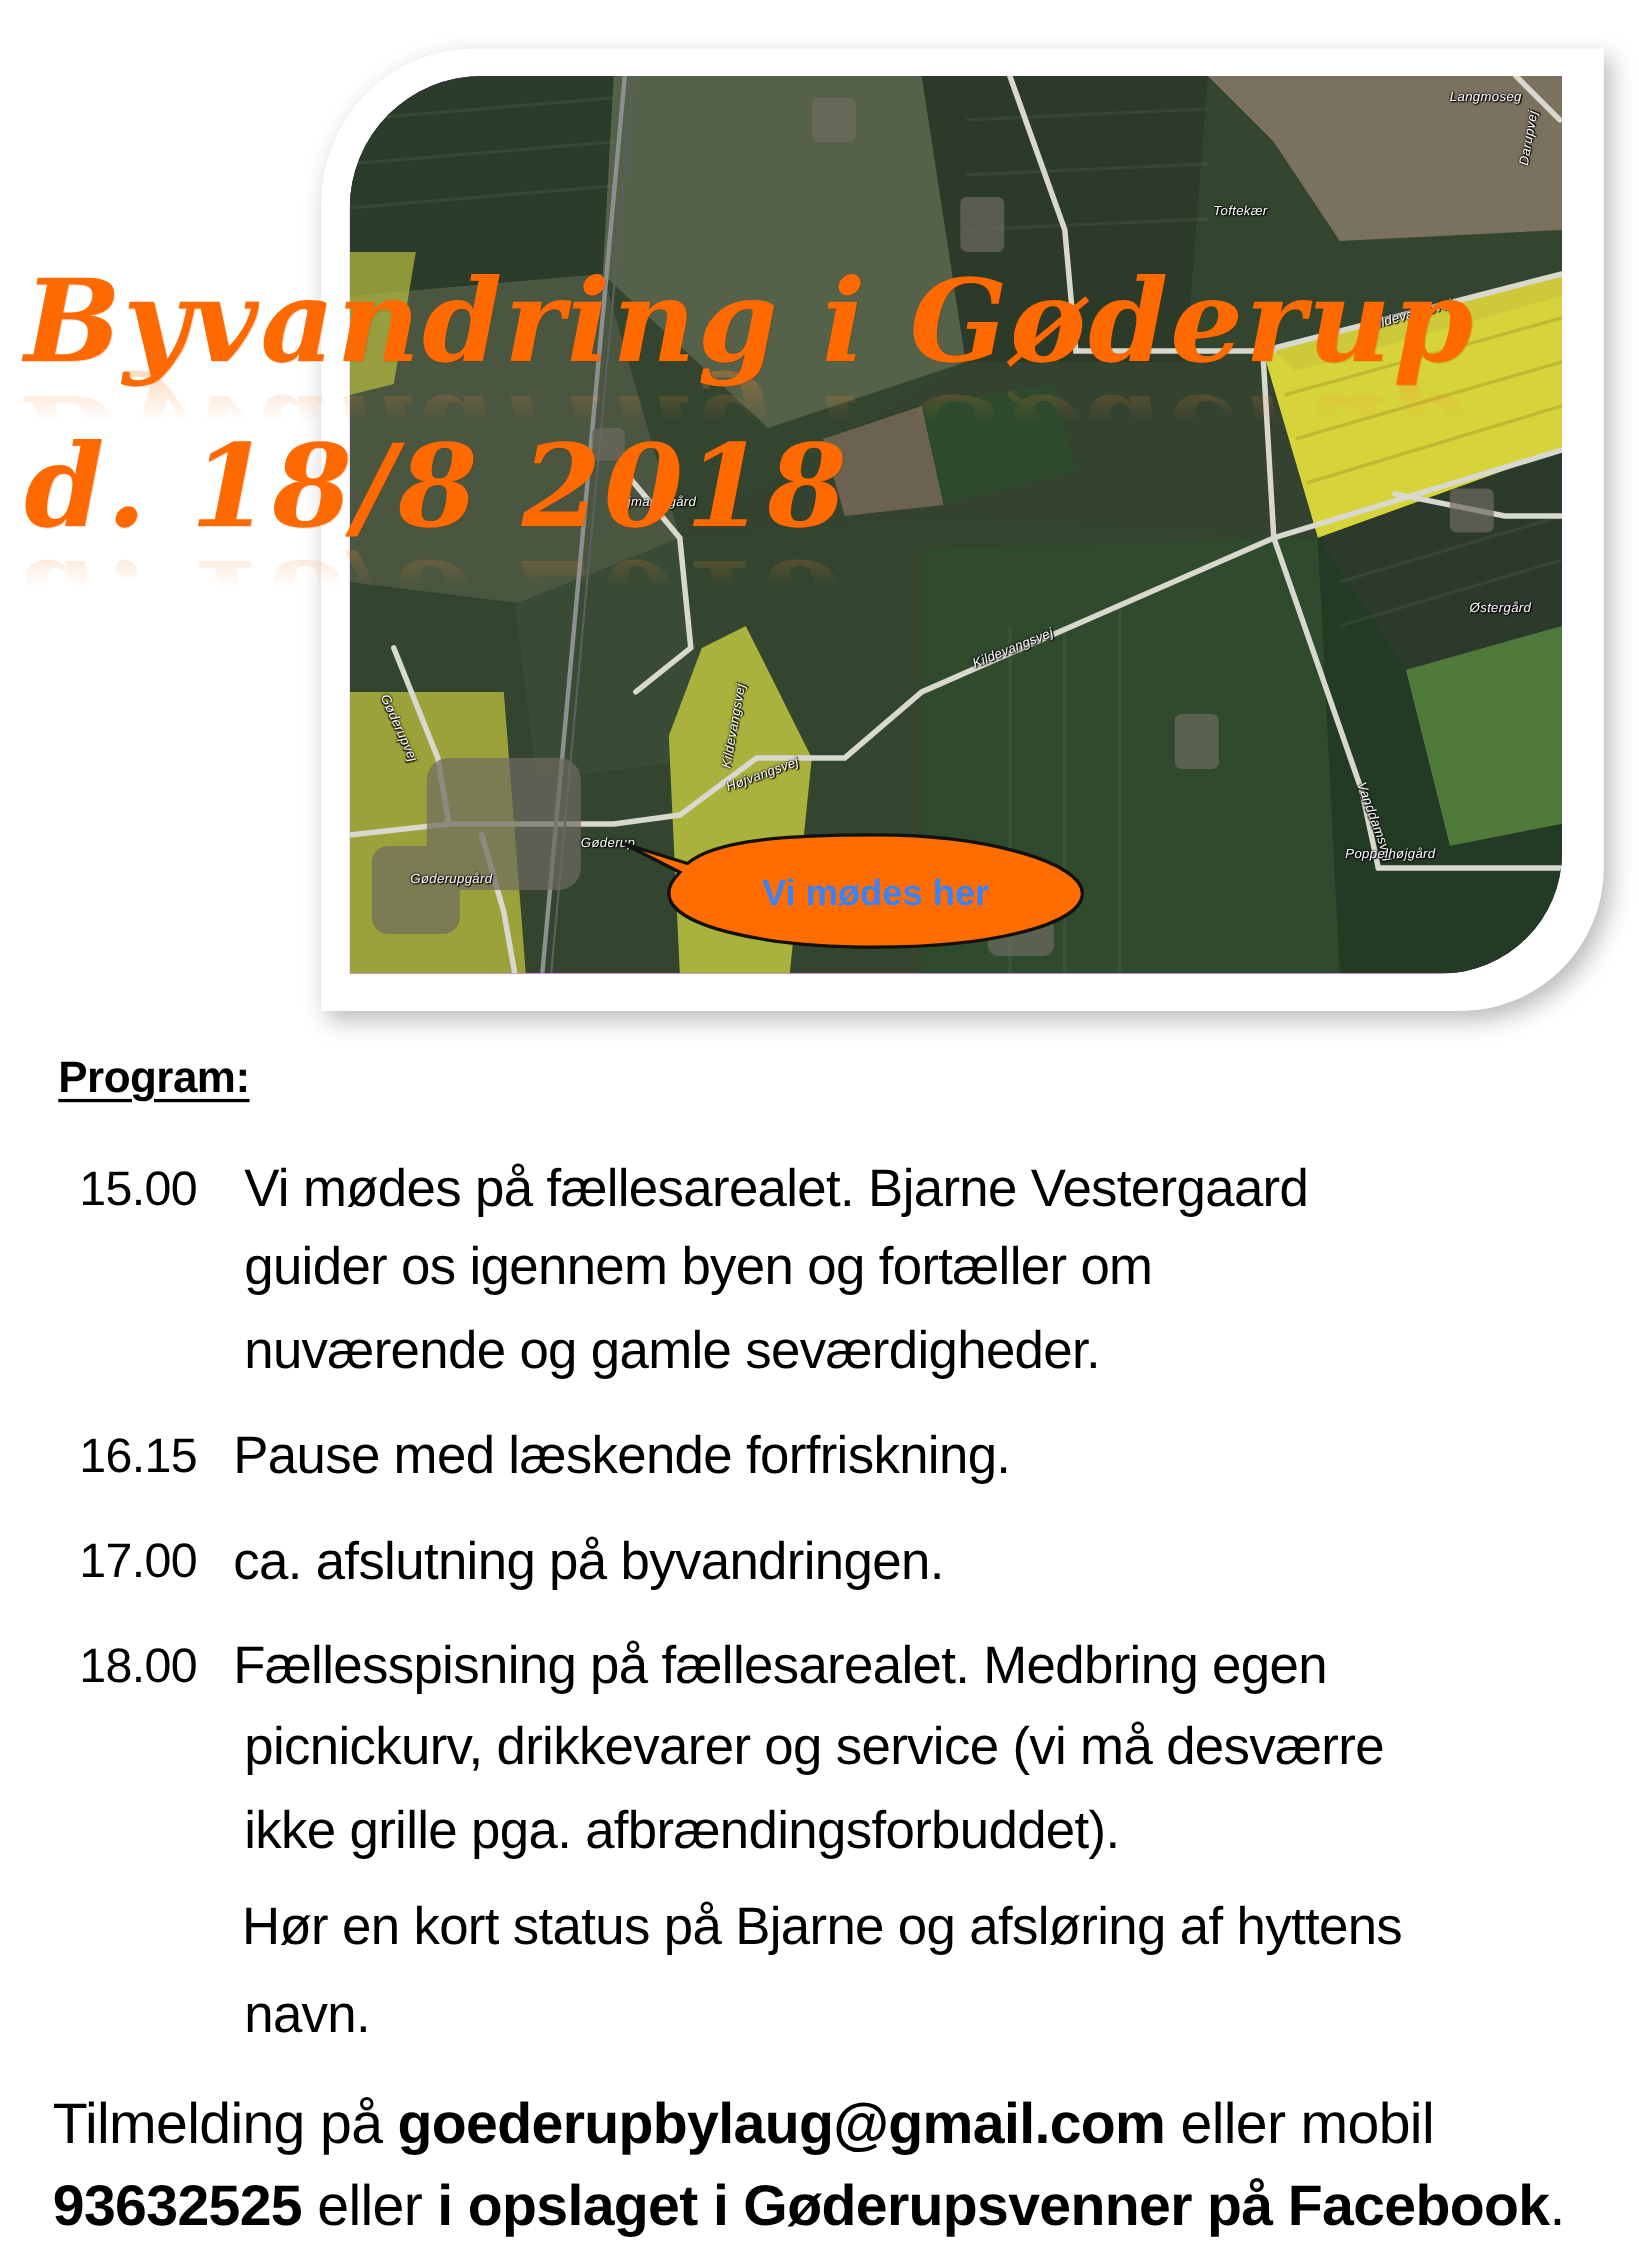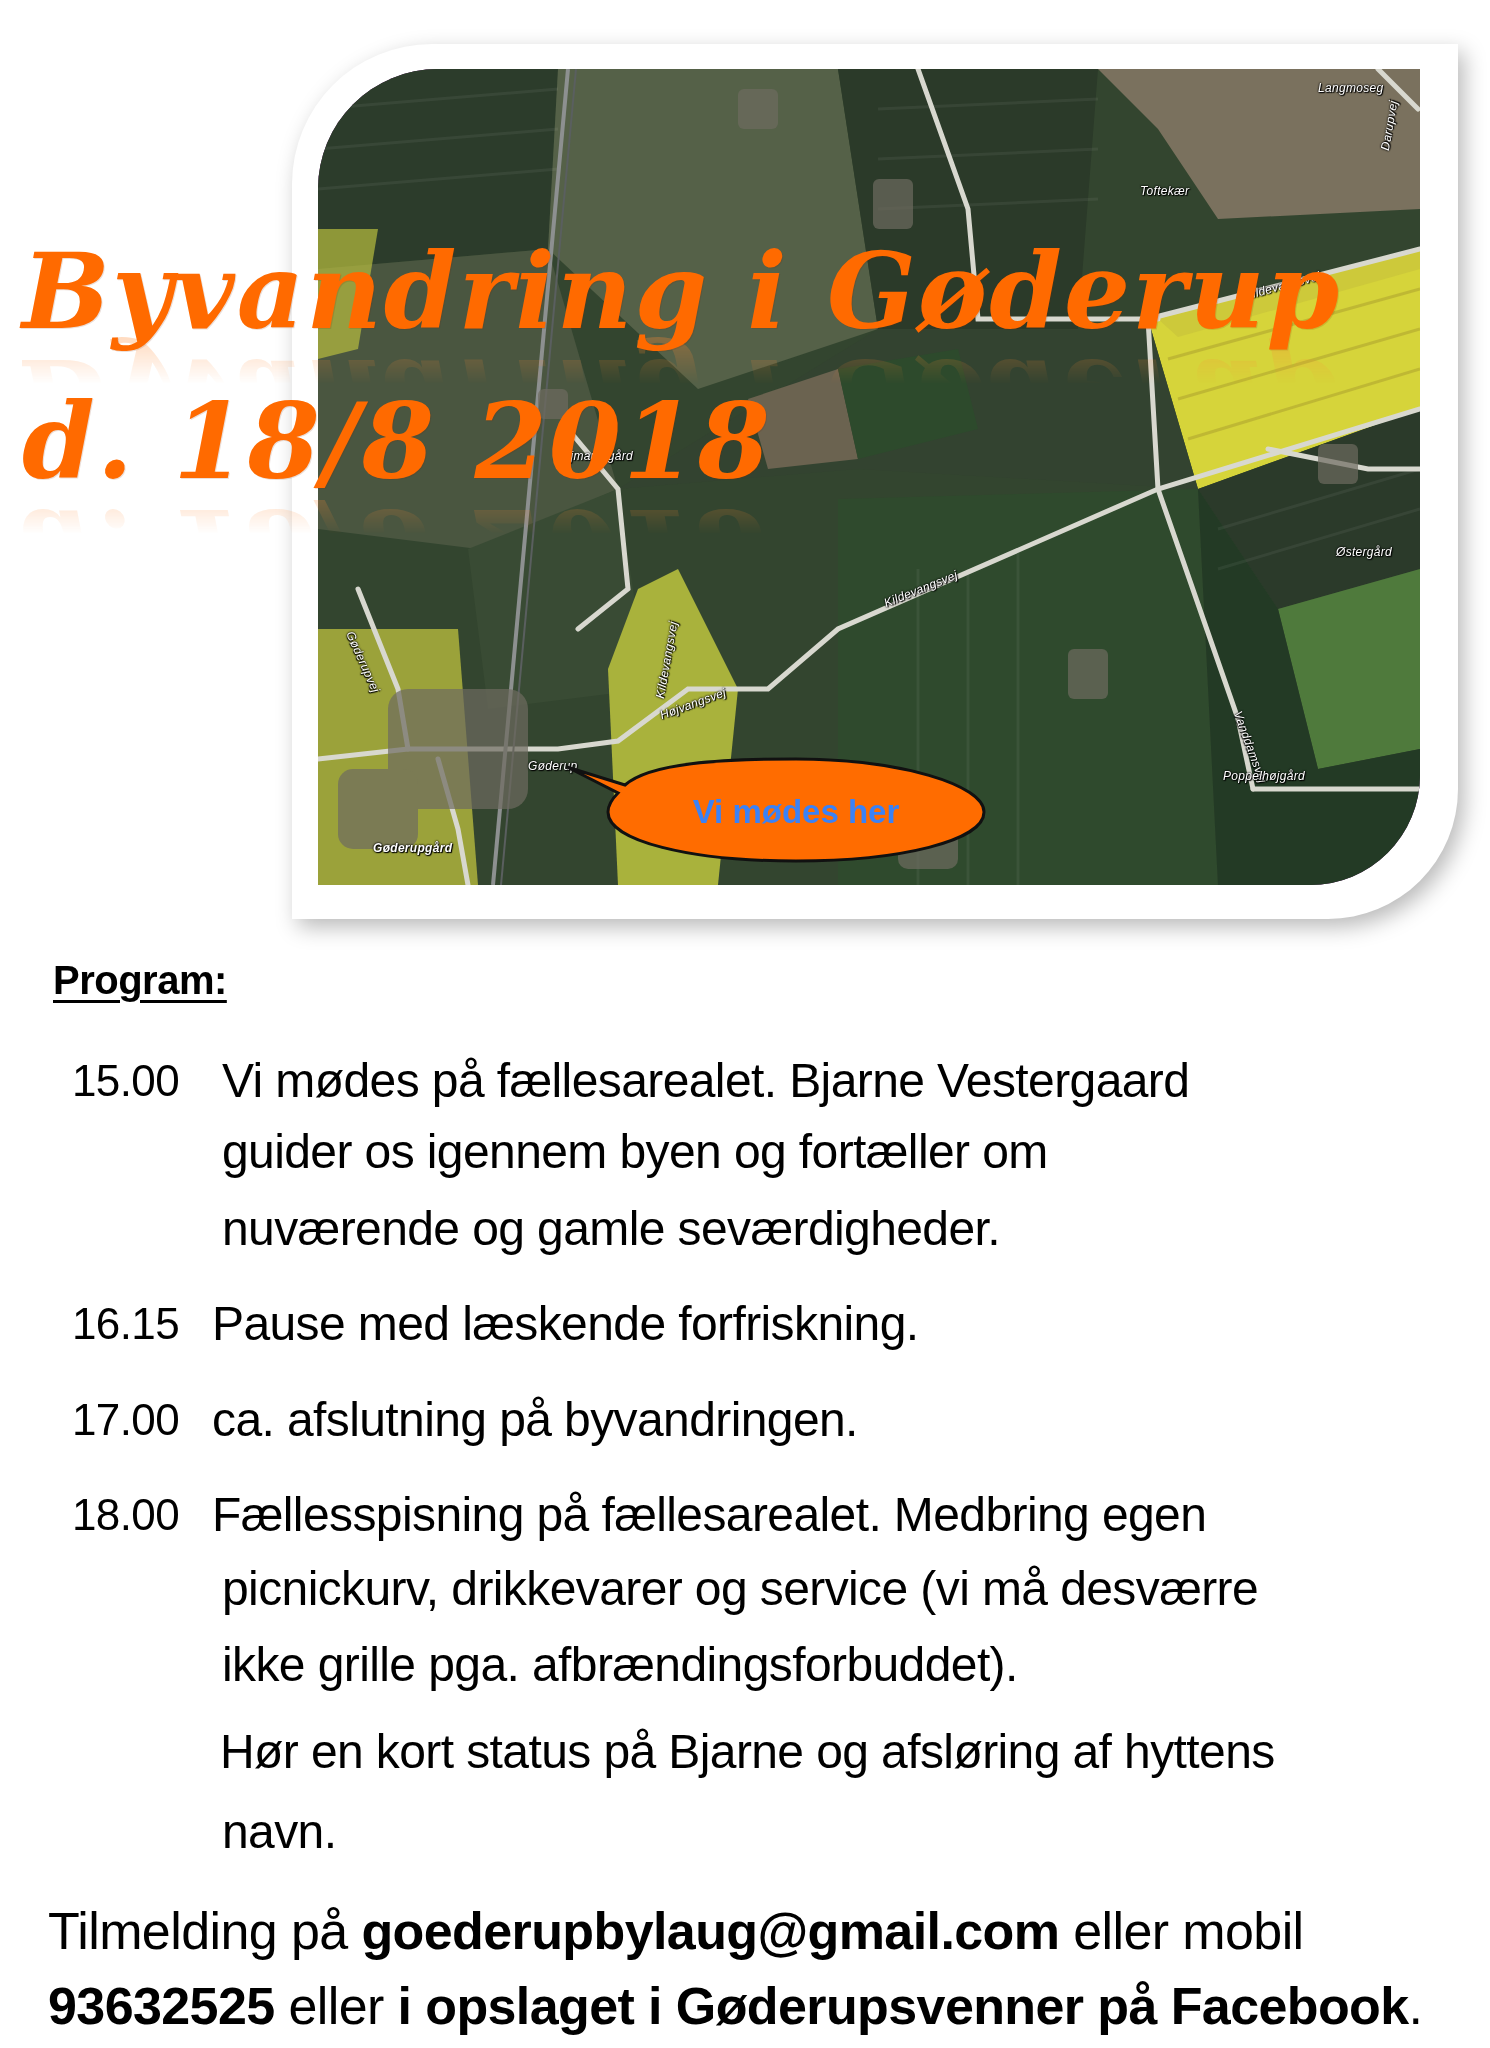--- a/index.html
+++ b/index.html
@@ -109,30 +109,30 @@
       <rect x="555" y="110" width="40" height="50" rx="6"></rect>
       <rect x="750" y="580" width="40" height="50" rx="6"></rect>
       <rect x="580" y="740" width="60" height="60" rx="10"></rect>
       <rect x="1000" y="375" width="40" height="40" rx="6"></rect>
       <rect x="220" y="320" width="30" height="30" rx="6"></rect>
     </g>
   </svg>
 
   <span class="maplabel" style="left:1000px; top:12px;">Langmoseg</span>
   <span class="maplabel" style="left:1060px; top:80px; transform:rotate(-80deg); transform-origin:0 0;">Darupvej</span>
-  <span class="maplabel" style="left:822px; top:115px;">Toftekær</span>
+  <span class="maplabel" style="left:785px; top:115px;">Toftekær</span>
   <span class="maplabel" style="left:925px; top:220px; transform:rotate(-15deg); transform-origin:0 0;">Kildevangsvej</span>
   <span class="maplabel" style="left:236px; top:380px;">Højmarksgård</span>
   <span class="maplabel" style="left:1018px; top:476px;">Østergård</span>
   <span class="maplabel" style="left:564px; top:528px; transform:rotate(-22deg); transform-origin:0 0;">Kildevangsvej</span>
   <span class="maplabel" style="left:335px; top:628px; transform:rotate(-80deg); transform-origin:0 0;">Kildevangsvej</span>
   <span class="maplabel" style="left:340px; top:640px; transform:rotate(-20deg); transform-origin:0 0;">Højvangsvej</span>
   <span class="maplabel" style="left:38px; top:560px; transform:rotate(66deg); transform-origin:0 0;">Gøderupvej</span>
   <span class="maplabel" style="left:210px; top:690px; font-size:12px;">Gøderup</span>
-  <span class="maplabel" style="left:55px; top:772px;font-weight:bold;">Gøderupgård</span>
+  <span class="maplabel" style="left:55px; top:723px;">Gøderupgård</span>
   <span class="maplabel" style="left:926px; top:640px; transform:rotate(70deg); transform-origin:0 0;">Vanddamsvej</span>
   <span class="maplabel" style="left:905px; top:700px;">Poppelhøjgård</span>
 </div>
 
 <svg class="bubble" width="440" height="115" viewBox="0 0 440 115">
   <path d="M 7,12 L 65,30 C 90,8 160,4 236,4 C 340,4 424,30 424,57 C 424,86 340,106 236,106 C 130,106 48,86 48,57 C 48,50 52,44 58,38 Z" fill="#ff6c00" stroke="#111" stroke-width="3"></path>
 </svg>
 <div class="bubble-text">Vi mødes her</div>
 
 <div class="reflect r1">Byvandring i Gøderup</div>

